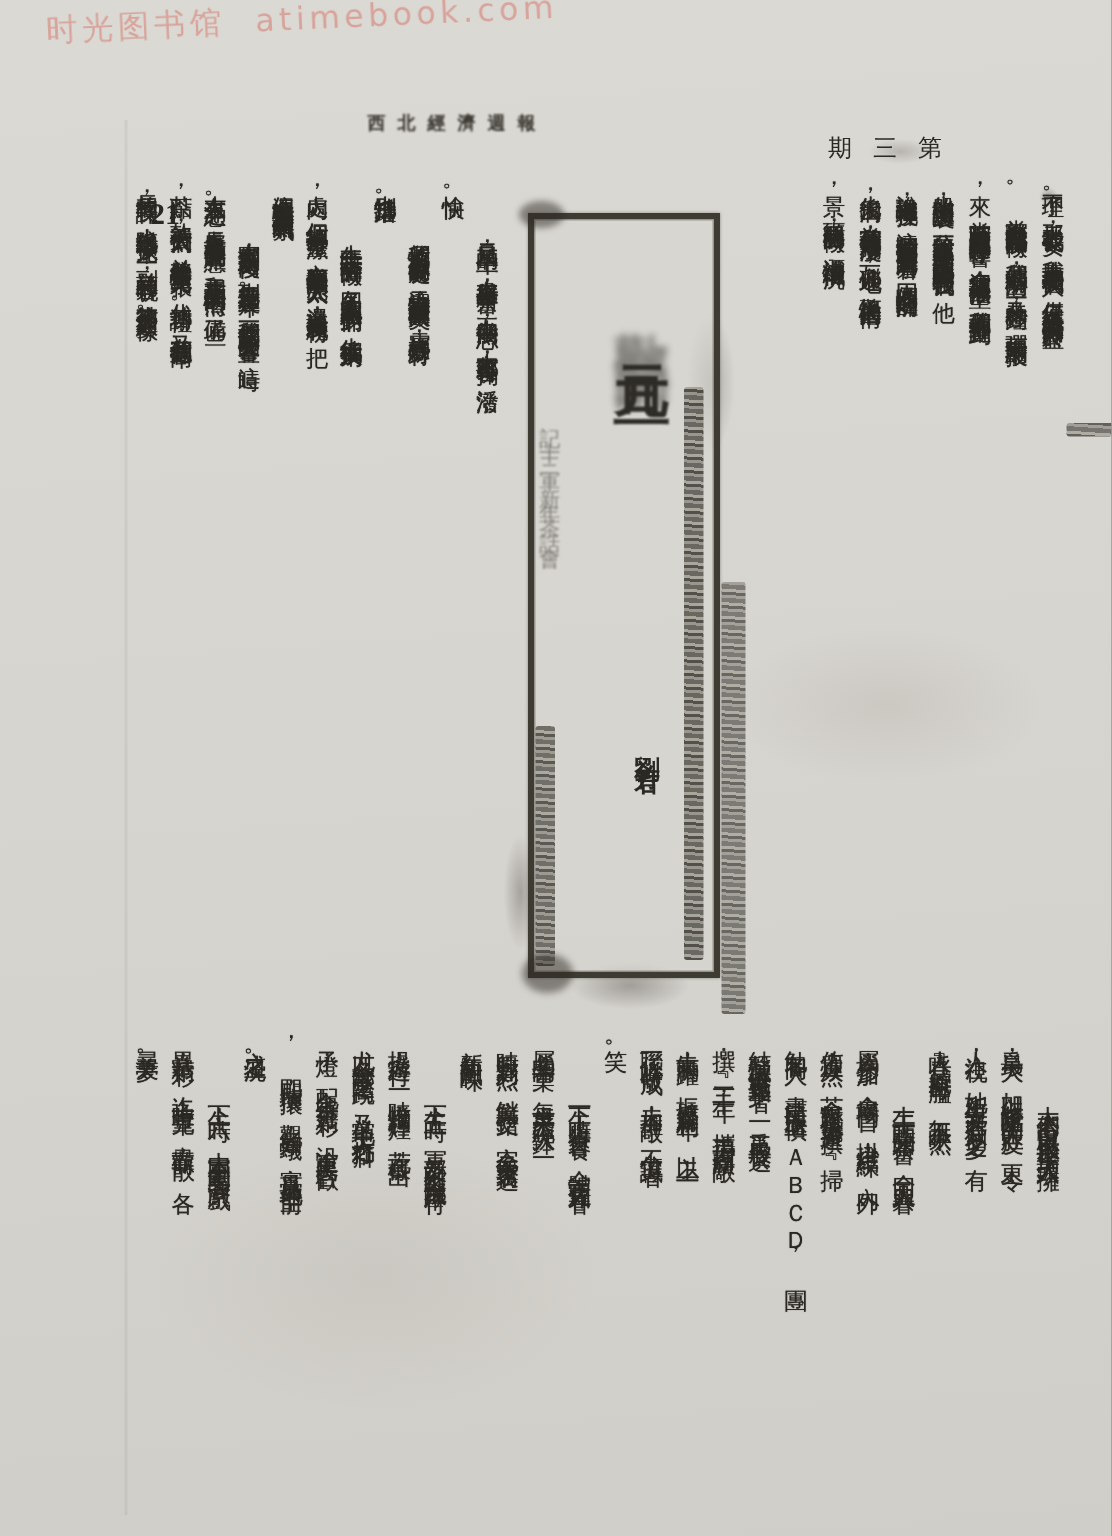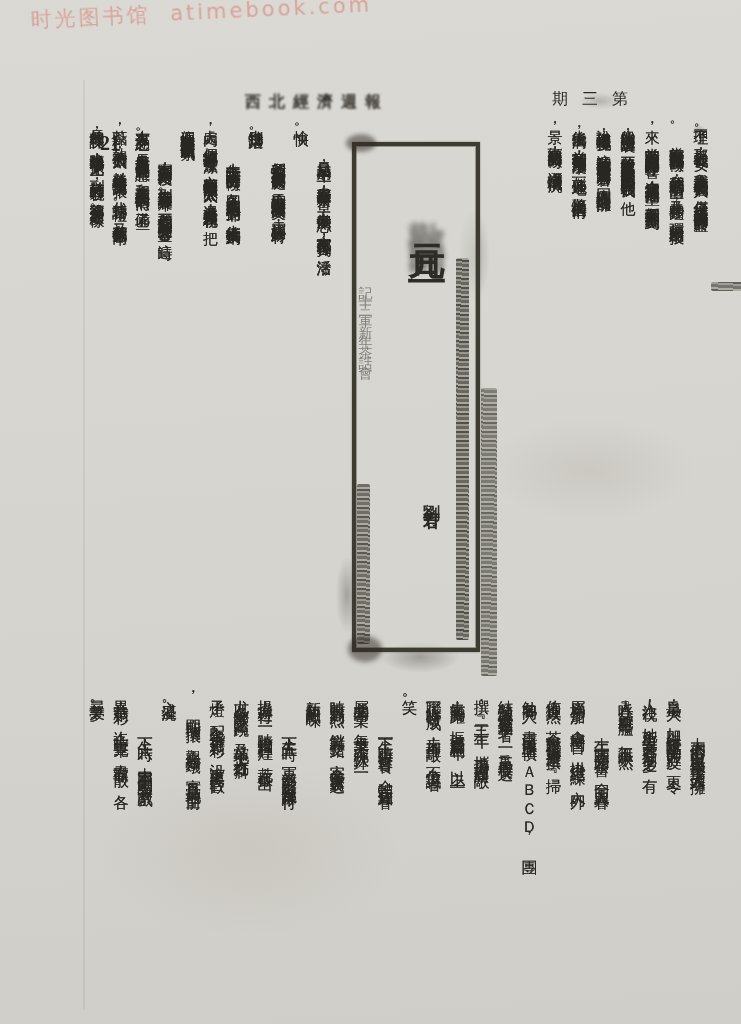--- a/index.html
+++ b/index.html
@@ -22,21 +22,21 @@
     position:absolute;left:30px;top:6px;width:600px;
     transform:rotate(-2.6deg);transform-origin:left top;
     font-family:"DejaVu Sans",sans-serif;
     font-size:21px;letter-spacing:3px;word-spacing:10px;
     color:rgba(213,118,106,.55);white-space:nowrap;
     filter:blur(.3px);
   }
   
   .pageno{position:absolute;left:100px;top:88px;font-size:20px;font-weight:bold;
     color:#2b2923;filter:blur(.3px);margin-top:44px;}
-  .jtitle{position:absolute;left:245px;top:92px;font-size:16px;font-weight:bold;
+  .jtitle{position:absolute;left:245px;top:74px;font-size:12px;font-weight:bold;
     letter-spacing:8px;color:#34312a;filter:blur(.8px);white-space:nowrap;}
   .issue{position:absolute;left:552px;top:89px;font-size:16px;font-weight:normal;
     letter-spacing:14px;color:#2b2923;filter:blur(.5px);white-space:nowrap;}
   
   .colgroup{position:absolute;display:flex;flex-direction:row-reverse;
     justify-content:space-between;}
   .vcol{
     writing-mode:vertical-rl;text-orientation:upright;
     width:21px;color:#2a2822;filter:blur(.32px);
     text-shadow:0 0 .6px rgba(35,32,26,.8);

